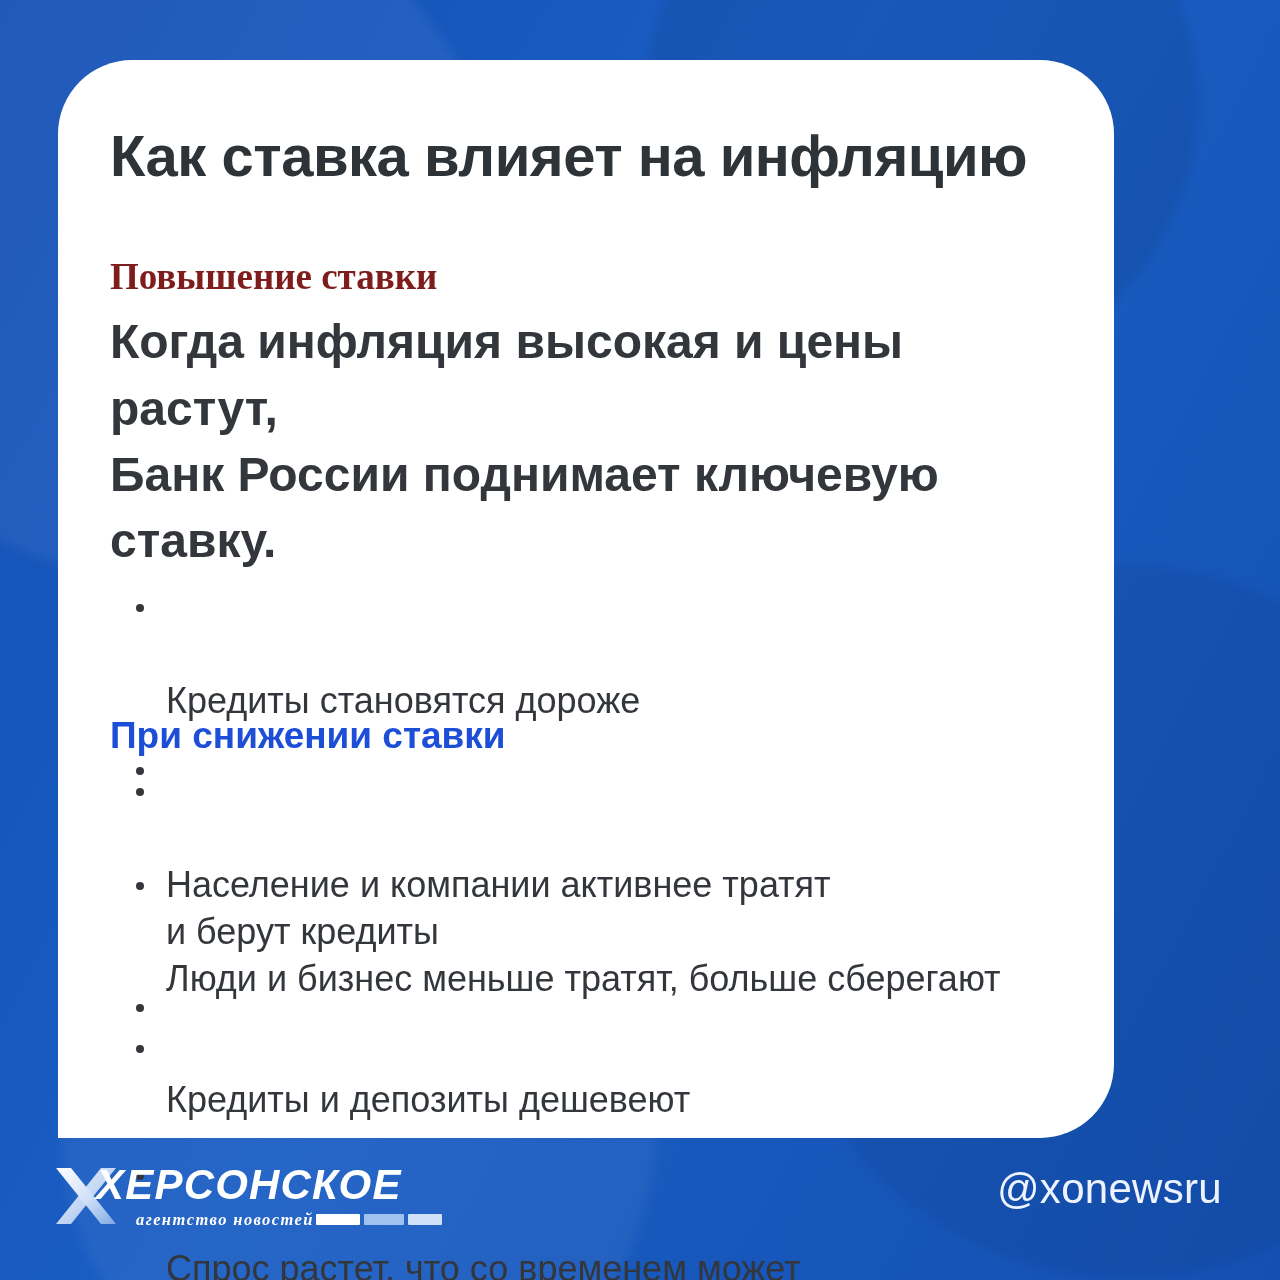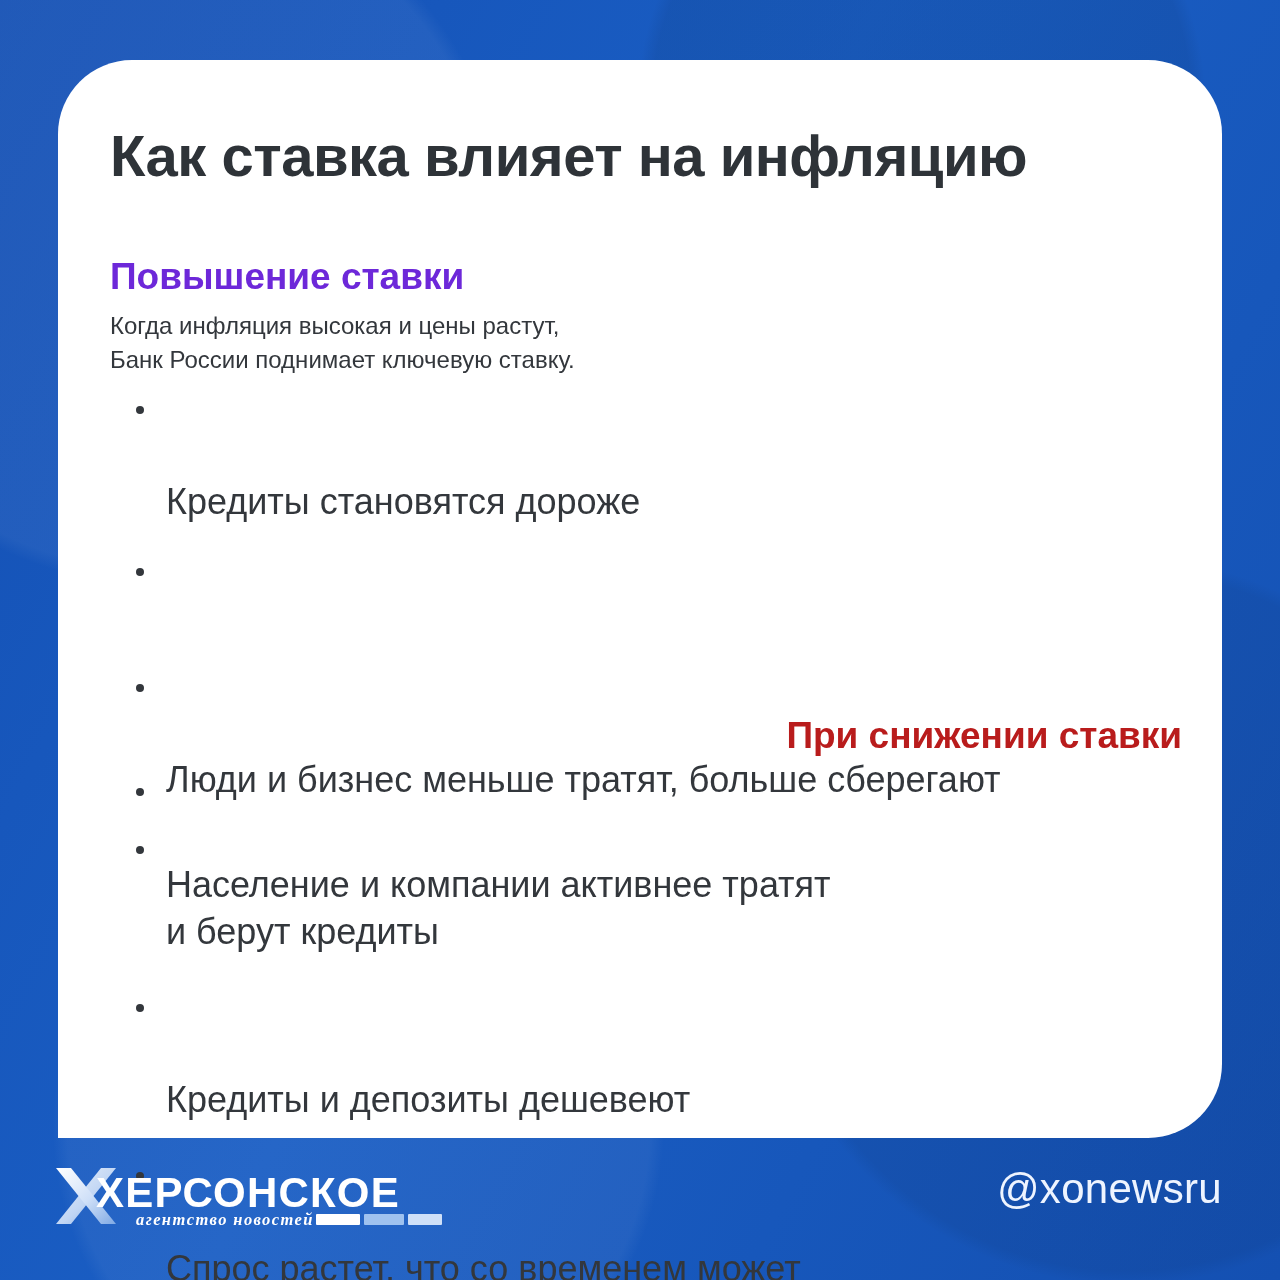--- a/index.html
+++ b/index.html
@@ -20,21 +20,21 @@
       radial-gradient(circle at 28% 88%, rgba(255,255,255,0.05) 0 20%, transparent 21%),
       radial-gradient(circle at 88% 72%, rgba(0,0,0,0.06)      0 24%, transparent 25%),
       radial-gradient(circle at 50% 50%, rgba(255,255,255,0.03) 0 30%, transparent 31%),
       linear-gradient(118deg, #1450b4 0%, #1a5ec4 45%, #1450b2 100%);
   }
 
   
   #card {
     position:absolute;
     left:58px; top:60px;
-    width:1164px; height:1078px;
+    width:1056px; height:1078px;
     background:#ffffff;
     border-radius:74px 74px 74px 0;
   }
 
   
   #title {
     position:absolute;
     left:52px; top:62px;
     font-size:58px;
     font-weight:700;
@@ -46,26 +46,26 @@
   
   #sec1 { position:absolute; left:52px; top:196px; right:40px; }
   #sec2 { position:absolute; left:52px; top:655px; right:40px; }
 
   .sec-head {
     font-size:37px;
     font-weight:700;
     line-height:1.12;
     margin-bottom:12px;
   }
-  .sec-head.orange { color:#6d28d9; }
-  .sec-head.green  { color:#b91c1c;text-align:right; }
+  .sec-head.orange { color:#7f1d1d;font-family:Liberation Serif, serif; }
+  .sec-head.green  { color:#1d4ed8; }
 
   .intro {
-    font-size:24px;
-    font-weight:400;
+    font-size:48px;
+    font-weight:700;
     color:#33373c;
     line-height:1.38;
     margin-bottom:10px;
     white-space:pre-line;
   }
 
   ul.bullets { list-style:none; margin-top:8px; }
 
   ul.bullets li {
     position:relative;
@@ -104,26 +104,27 @@
   }
 
   #logo .xmark {
     position:absolute;
     left:0; top:6px;
     width:64px; height:62px;
   }
 
   #logo .brand {
     position:absolute;
-    left:42px; top:12px;
+    left:42px; top:4px;
     font-size:42px;
     font-weight:700;
     letter-spacing:1.2px;
     color:#ffffff;
     line-height:1;
+    font-style:italic;
   }
 
   #logo .tagline {
     position:absolute;
     left:82px; top:52px;
     font-size:16.5px;
     font-weight:700;
     letter-spacing:1.4px;
     color:#ffffff;
     font-family:"Liberation Serif", serif;

